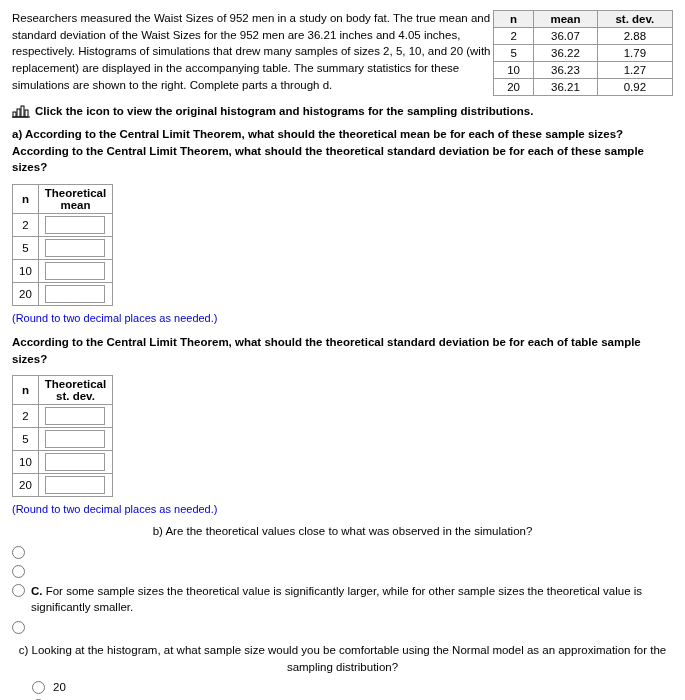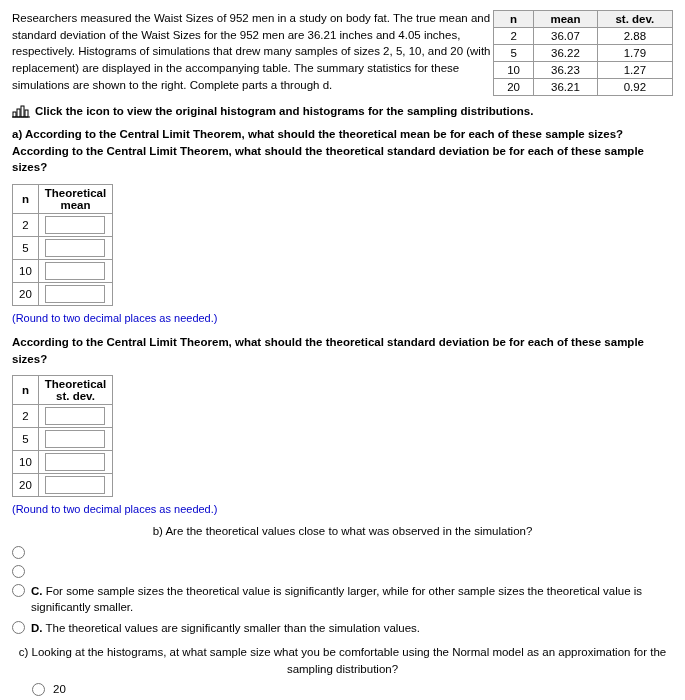--- a/index.html
+++ b/index.html
@@ -198,21 +198,21 @@
         <td><input type="text" style=""></td>
       </tr>
       <tr>
         <td>20</td>
         <td><input type="text" style=""></td>
       </tr>
     </tbody>
 </table>
 <p class="round-note">(Round to two decimal places as needed.)</p>
 
-<p class="section-question">According to the Central Limit Theorem, what should the theoretical standard deviation be for each of these sample sizes?</p>
+<p class="section-question">According to the Central Limit Theorem, what should the theoretical standard deviation be for each of table sample sizes?</p>
 
 <table class="input-table">
   <thead>
     <tr>
       <th>n</th>
       <th>
         <span>Theoretical</span><br>
         <span>st. dev.</span>
       </th>
     </tr>
@@ -245,25 +245,24 @@
     </div>
     <div class="radio-option">
       <input type="radio" name="part_b" style="">
     </div>
     <div class="radio-option">
       <input type="radio" name="part_b" style="">
       <span><strong>C.</strong> For some sample sizes the theoretical value is significantly larger, while for other sample sizes the theoretical value is significantly smaller.</span>
     </div>
     <div class="radio-option">
       <input type="radio" name="part_b" style="">
-      <span><strong>D.</strong> The theoretical values are significantly smaller than the simulation values.</span>
     </div>
   </div>
 
-<p class="section-divider part-label">c) Looking at the histograms, at what sample size what you be comfortable using the Normal model as an approximation for the sampling distribution?</p>
+<p class="section-divider part-label">c) Looking at the histogram, at what sample size would you be comfortable using the Normal model as an approximation for the sampling distribution?</p>
 <div class="numeric-options" id="part-c-options">
     <div class="numeric-option">
       <input type="radio" name="part_c" style="">
       <span>20</span>
     </div>
     <div class="numeric-option">
       <input type="radio" name="part_c" style="">
       <span>10</span>
     </div>
     <div class="numeric-option">

